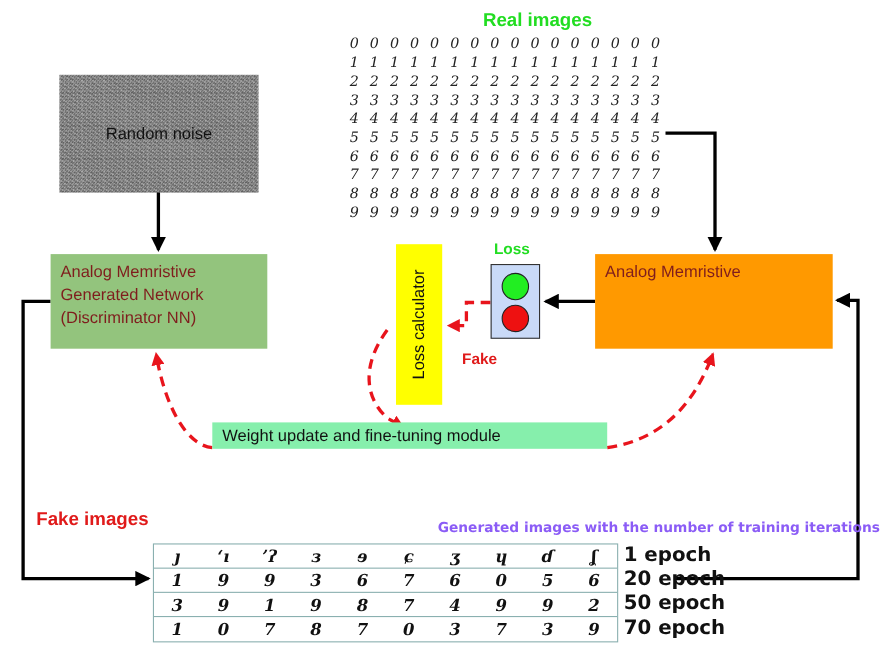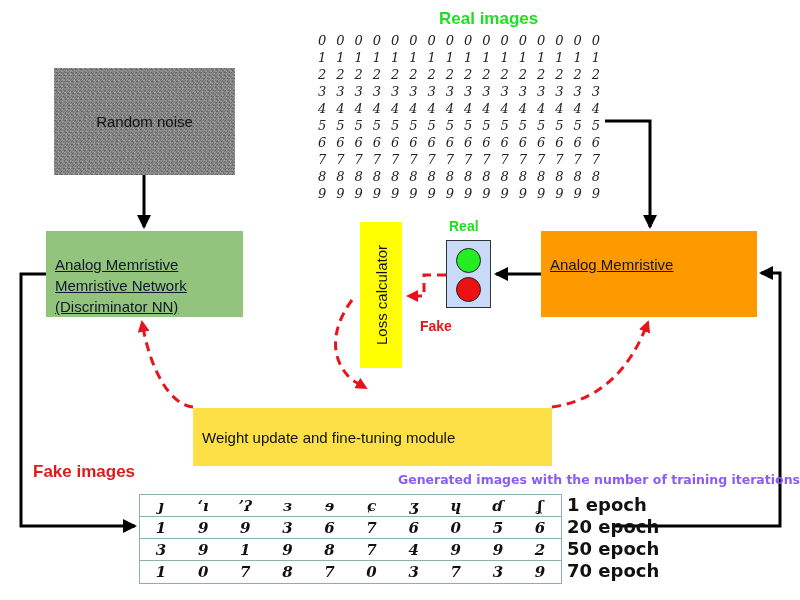--- a/index.html
+++ b/index.html
@@ -16,35 +16,35 @@
   .noise { left:54px; top:68px; width:181px; height:107px;
     background-color:#8a8a8a;
     background-image:
       repeating-linear-gradient(37deg, rgba(255,255,255,0.18) 0 1px, transparent 1px 3px),
       repeating-linear-gradient(-53deg, rgba(0,0,0,0.18) 0 1px, transparent 1px 2px),
       repeating-linear-gradient(90deg, rgba(255,255,255,0.12) 0 1px, transparent 1px 4px),
       repeating-linear-gradient(0deg, rgba(0,0,0,0.14) 0 1px, transparent 1px 3px);
     display:flex; align-items:center; justify-content:center; }
   .noise span { font-size:15px; color:#111; }
 
-  .box { font-size:15px; line-height:21px; color:#0f172a; padding:23px 0 0 9px; box-sizing:border-box;text-decoration:underline; }
+  .box { font-size:15px; line-height:21px; color:#7f1d1d; padding:6px 0 0 9px; box-sizing:border-box; }
   .gen-box { left:46px; top:231px; width:197px; height:86px; background:#93c47d; }
   .disc-box { left:541px; top:231px; width:216px; height:86px; background:#ff9900; padding-left:9px; }
 
   .loss-box { left:360px; top:222px; width:42px; height:146px; background:#ffff00; }
   .loss-box span { position:absolute; left:50%; top:50%; transform:translate(-50%,-50%) rotate(-90deg); white-space:nowrap; font-size:15px; color:#111; }
 
   .light { left:446px; top:240px; width:45px; height:68px; background:#c9daf8; border:1px solid #333; box-sizing:border-box; }
   .lamp { position:absolute; left:9px; width:25px; height:25px; border-radius:50%; border:1px solid #222; box-sizing:border-box; }
   .lamp.green { top:7px; background:#22ee22; }
   .lamp.red { top:36px; background:#ee1111; }
   .label-real { left:449px; top:218px; color:#22dd22; font-weight:bold; font-size:14px; }
   .label-fake { left:420px; top:318px; color:#e01a1a; font-weight:bold; font-size:14px; }
 
-  .weight-box { left:193px; top:408px; width:359px; height:58px; background:#fde047; display:flex; align-items:center; padding-left:9px; box-sizing:border-box; }
+  .weight-box { left:193px; top:384px; width:359px; height:24px; background:#86efac; display:flex; align-items:center; padding-left:9px; box-sizing:border-box; }
   .weight-box span { font-size:15px; color:#111; }
 
   .fake-title { left:0; width:800px; top:462px; text-align:left;padding-left:33px; }
   .fake-sub { left:0; width:800px; top:472px; text-align:right; font-weight:bold; font-size:12.5px; color:#8b5cf6; font-family:"DejaVu Sans", sans-serif; }
 
   .epoch-table { left:139px; top:494px; width:423px; height:90px; border:1px solid #8ab0b0; box-sizing:border-box; }
   .epoch-row { height:22px; border-bottom:1px solid #8ab0b0; display:grid; grid-template-columns:repeat(10, 1fr); box-sizing:border-box; }
   .epoch-row:last-child { border-bottom:none; }
   .epoch-row span { font-family:"DejaVu Serif", serif; font-style:italic; font-weight:bold; font-size:15px; color:#111; text-align:center; line-height:22px; }
   .epoch-labels { left:567px; top:494px; }
@@ -245,33 +245,33 @@
     <span>9</span>
     <span>9</span>
   </div>
 
 <div class="abs noise">
   <span>Random noise</span>
 </div>
 
 <div class="abs box gen-box">
   <div>Analog Memristive</div>
-  <div>Memristive Network</div>
+  <div>Generated Network</div>
   <div>(Discriminator NN)</div>
 </div>
 
 <div class="abs box disc-box">
   <div>Analog Memristive</div>
 </div>
 
 <div class="abs loss-box">
   <span>Loss calculator</span>
 </div>
 
-<div class="abs label-real">Real</div>
+<div class="abs label-real">Loss</div>
 <div class="abs light">
   <div class="lamp green"></div>
   <div class="lamp red"></div>
 </div>
 <div class="abs label-fake">Fake</div>
 
 <div class="abs weight-box">
   <span>Weight update and fine-tuning module</span>
 </div>
 

